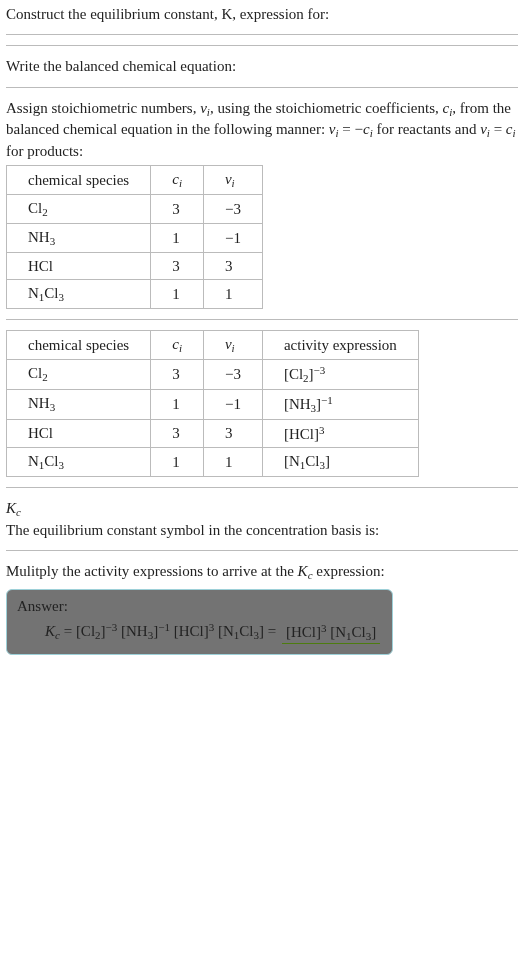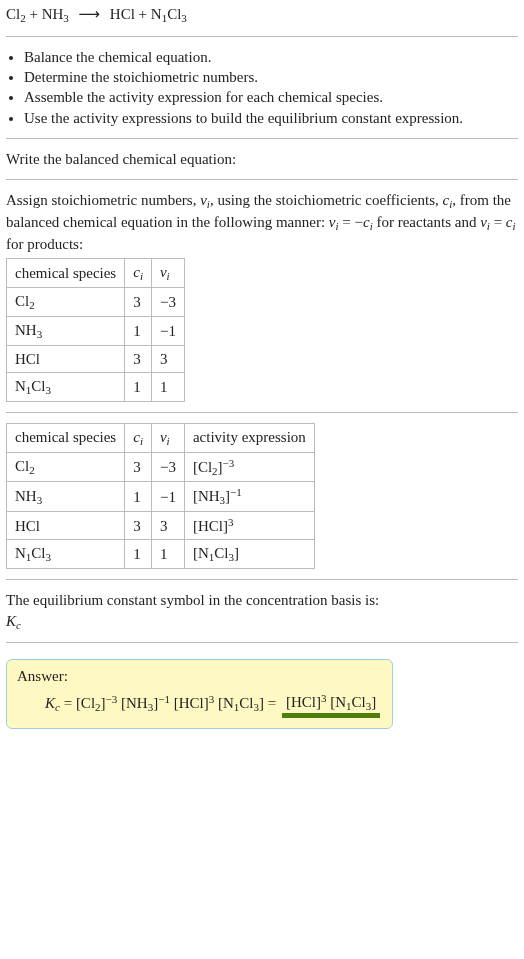--- a/index.html
+++ b/index.html
@@ -34,75 +34,63 @@
   margin: 2px 0;
 }
 ul.plan li { margin: 0; }
 
 table.data {
   border-collapse: collapse;
   margin-top: 4px;
 }
 table.data th, table.data td {
   border: 1px solid #bbb;
-  padding: 3px 8px;
+  padding: 3px 21px;
   text-align: left;
   font-weight: normal;
   font-family: Georgia, serif;
 }
 table.data th { background: #fff; }
 
 .answerbox {
-  background: #fef9c3;
+  background: #737373;
   border: 1px solid #9dd0d8;
   border-radius: 6px;
   padding: 6px 10px 10px 10px;
   margin-top: 6px;
   display: inline-block;
 }
 .fraction {
   display: inline-block;
   vertical-align: middle;
   text-align: center;
   margin: 0 2px;
 }
 .fraction .num, .fraction .den {
   display: block;
   padding: 0 4px;
 }
-.fraction .num { border-bottom: 5px solid #4d7c0f; }
+.fraction .num { border-bottom: 1px solid #4d7c0f; }
 .ital { font-style: italic; }
 .mathK { font-style: italic; }
 </style>
 </head>
 <body>
 <div class="page">
 
 
 
 
-<div class="eqline">
-  <span>Cl</span><sub>2</sub>
-  <span> + </span>
-  <span>NH</span><sub>3</sub>
-  <span class="arrow">⟶</span>
-  <span>HCl</span>
-  <span> + </span>
-  <span>N</span><sub>1</sub><span>Cl</span><sub>3</sub>
-</div>
-
-<hr class="sep">
-
-
-<ul class="plan">
-  <li>Balance the chemical equation.</li>
-  <li>Determine the stoichiometric numbers.</li>
-  <li>Assemble the activity expression for each chemical species.</li>
-  <li>Use the activity expressions to build the equilibrium constant expression.</li>
-</ul>
+<div>
+  <span>Construct the equilibrium constant, K, expression for:</span>
+</div>
+
+<hr class="sep">
+
+
 
 <hr class="sep">
 
 
 <div>Write the balanced chemical equation:</div>
 
 <hr class="sep">
 
 
 <div>
@@ -173,27 +161,30 @@
     <td>N<sub>1</sub>Cl<sub>3</sub></td>
     <td>1</td>
     <td>1</td>
     <td><span>[N</span><sub>1</sub><span>Cl</span><sub>3</sub><span>]</span></td>
   </tr>
 </tbody>
     </table>
 
 <hr class="sep">
 
+<div>
+  <span class="mathK">K</span><sub class="ital">c</sub>
+</div>
 <div>The equilibrium constant symbol in the concentration basis is:</div>
-<div>
-  <span class="mathK">K</span><sub class="ital">c</sub>
-</div>
-
-<hr class="sep">
-
+
+<hr class="sep">
+
+<div>
+  <span>Mulitply the activity expressions to arrive at the </span><span class="mathK">K</span><sub class="ital">c</sub><span> expression:</span>
+</div>
 
 <div class="answerbox">
   <div>Answer:</div>
   <div style="padding-left:28px; padding-top:4px;">
     <span class="mathK">K</span><sub class="ital">c</sub><span> = </span>
     <span>[Cl</span><sub>2</sub><span>]</span><sup>−3</sup>
     <span> </span>
     <span>[NH</span><sub>3</sub><span>]</span><sup>−1</sup>
     <span> </span>
     <span>[HCl]</span><sup>3</sup>

